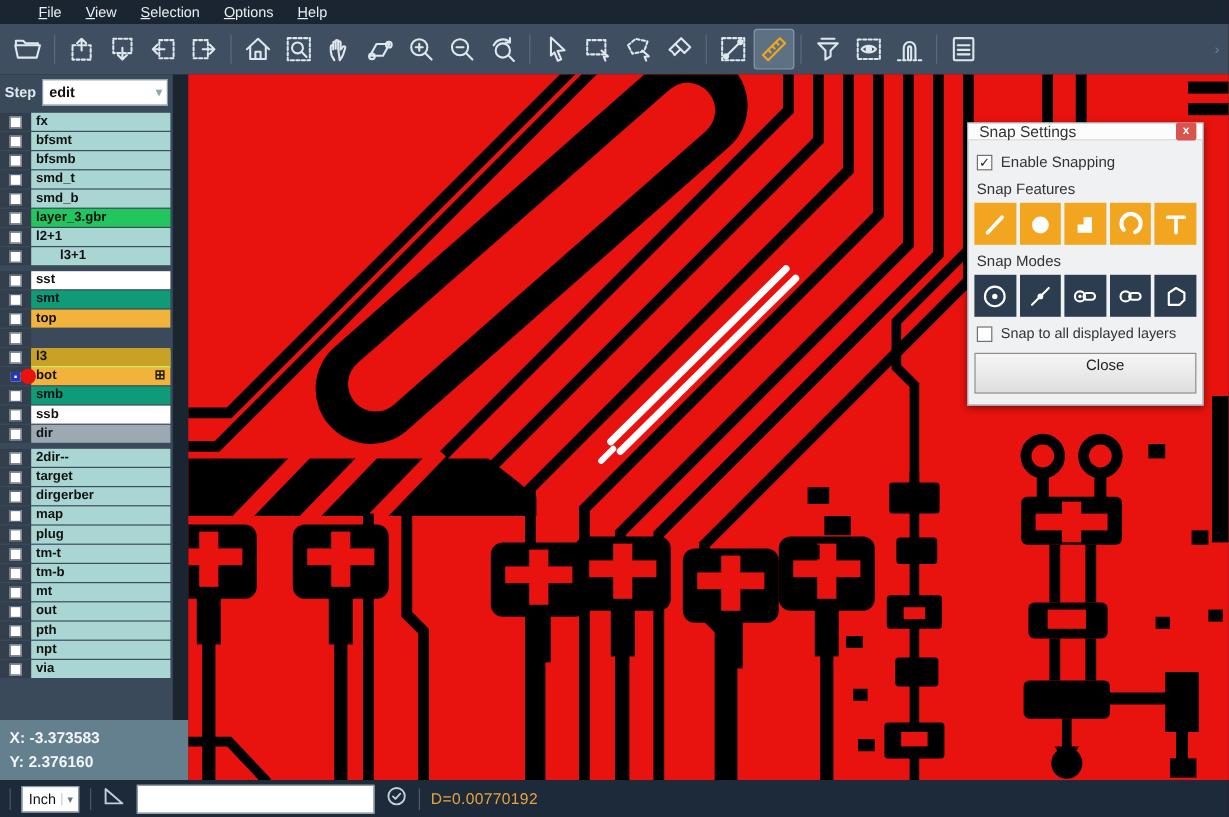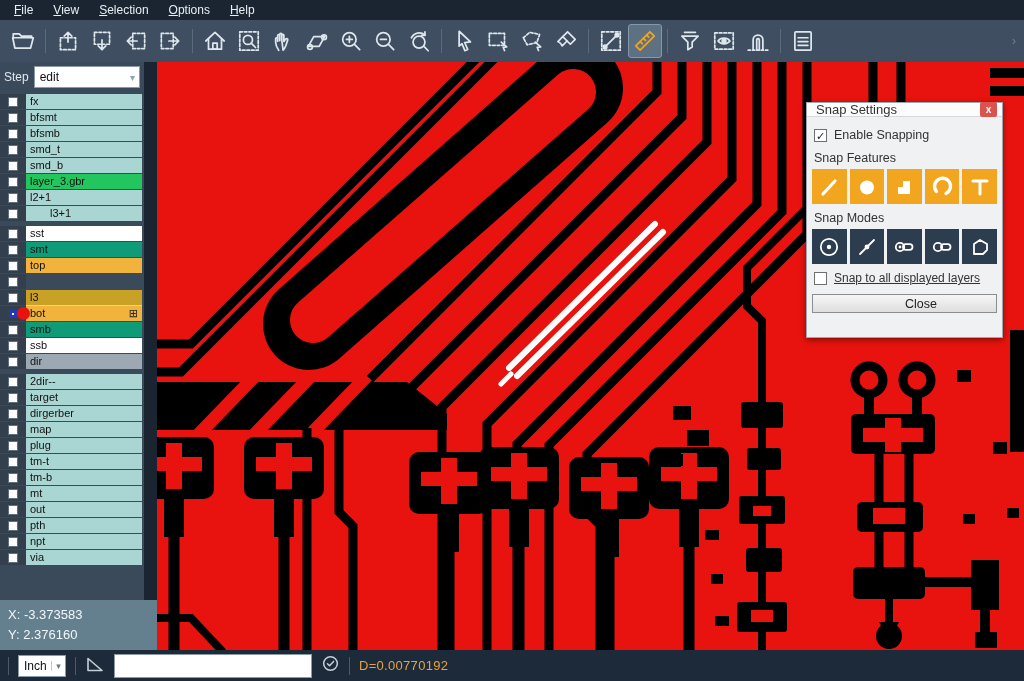--- a/index.html
+++ b/index.html
@@ -2,36 +2,36 @@
 <html style="--menubar-bg: #1b2531; --toolbar-bg: #3f4f61; --sidebar-bg: #3b4a5a; --panel-bg: #64808f; --statusbar-bg: #1d2a3a; --icon-color: #dfe7ee; --canvas-red: #e8130e; --canvas-black: #000000; --selection-white: #ffffff; --accent-orange: #f2a51e; --dialog-navy: #2c3d50; --close-red: #d9534f; --distance-amber: #e8a33d;"><head>
 <meta charset="utf-8">
 <style>
   * { margin:0; padding:0; box-sizing:border-box; }
   html,body { width:1024px; height:681px; overflow:hidden; background:#1b2531;
               font-family:"Liberation Sans", sans-serif; }
   #app { position:relative; width:1024px; height:681px; }
 
   
   .menubar { position:absolute; left:0; top:0; width:1024px; height:20px;
-             background:var(--menubar-bg); display:flex; align-items:center; padding-left:4px; }
+             background:var(--menubar-bg); display:flex; align-items:center; padding-left:22px; }
   .menu-item { color:#e9eef3; font-size:12px; padding:0 10px; height:20px; line-height:20px; cursor:default; }
   .menu-item u { text-decoration:underline; }
 
   
   .toolbar { position:absolute; left:0; top:20px; width:1024px; height:42px;
              background:var(--toolbar-bg); display:flex; align-items:center; padding-left:6px; }
   .tbtn { width:34px; height:34px; display:flex; align-items:center; justify-content:center; border-radius:3px; }
   .tbtn svg { stroke:var(--icon-color); fill:none; stroke-width:1.6; stroke-linecap:round; stroke-linejoin:round; }
   .tbtn.active { background:#5d7183; border:1px solid #8498ab; }
   .tbtn.active svg { stroke:var(--accent-orange); }
   .tsep { width:1px; height:24px; background:#5b6b7c; margin:0 5px; }
   .toverflow { color:#6f8093; font-size:12px; margin-left:auto; margin-right:8px; }
 
   
-  .sidebar { position:absolute; left:0; top:62px; width:144px; height:588px; background:var(--sidebar-bg); }
+  .sidebar { position:absolute; left:0; top:62px; width:144px; height:588px; background:var(--sidebar-bg);font-weight:bold; }
   .step-row { height:30px; display:flex; align-items:center; padding:0 4px; gap:5px; }
   .step-label { color:#dfe7ee; font-size:12px; }
   .step-select { flex:1; height:22px; background:#fff; border:1px solid #8a9aa8; display:flex; align-items:center; font-size:12px; color:#111; padding-left:5px; }
   .step-select .chev { margin-left:auto; color:#8aa; padding-right:4px; font-size:10px; }
   .layer-list { margin-top:2px; }
   .layer-group + .layer-group { margin-top:5px; }
   .layer-row { display:flex; align-items:center; height:15px; margin-bottom:1px; position:relative; }
   .cb-col { width:26px; height:15px; flex:none; background:#333f4c; display:flex; align-items:center; justify-content:center; }
   .cb { width:10px; height:10px; background:#fff; border:1px solid #5e6e7c; }
   .cb-col.sel .cb { width:8px; height:8px; border:3px solid #2438b8; }
@@ -72,21 +72,21 @@
   .chk-row { display:flex; align-items:center; gap:7px; margin:4px 2px 9px 2px; }
   .chk { width:13px; height:13px; background:#fff; border:1px solid #707070; font-size:11px; line-height:12px;
          text-align:center; color:#222; flex:none; }
   .chk-label { font-size:12.5px; color:#333; }
   .sec-label { font-size:12.5px; color:#333; margin:2px 2px 4px 2px; }
   .btn-row { display:flex; gap:3px; margin-bottom:7px; }
   .sq-btn { width:35px; height:35px; display:flex; align-items:center; justify-content:center; }
   .sq-btn.orange { background:var(--accent-orange); }
   .sq-btn.navy { background:var(--dialog-navy); }
   .sq-btn svg { stroke:#fff; fill:none; stroke-linecap:round; stroke-linejoin:round; }
-  .dlg-close-btn { display:block; width:185px; margin:8px auto 0 auto; height:19px; font-size:12.5px; color:#222;
+  .dlg-close-btn { display:block; width:185px; margin:8px auto 0 auto; height:34px; font-size:12.5px; color:#222;
                    background:linear-gradient(#f6f6f6,#dedede); border:1px solid #8d8d8d; text-align:center; line-height:19px;padding-left:33px; }
 </style>
 </head>
 <body>
 
 <div id="app">
 
   <div class="menubar">
       <span class="menu-item"><u>F</u>ile</span>
       <span class="menu-item"><u>V</u>iew</span>
@@ -631,19 +631,19 @@
           </svg>
         </div>
         <div class="sq-btn navy">
           <svg width="24" height="24" viewBox="0 0 24 24">
             <path d="M6,19 V9 L12,5 L19,9 V15 L15,19 Z" stroke-width="1.8"></path>
           </svg>
         </div>
       </div>
       <div class="chk-row" style="margin-top:7px;">
         <span class="chk"></span>
-        <span class="chk-label" style="font-size:12px;text-decoration:underline;">Snap to all displayed layers</span>
+        <span class="chk-label" style="font-size:12px;">Snap to all displayed layers</span>
       </div>
       <div class="dlg-close-btn">Close</div>
     </div>
   </div>
 
 </div>
 
 </body></html>

